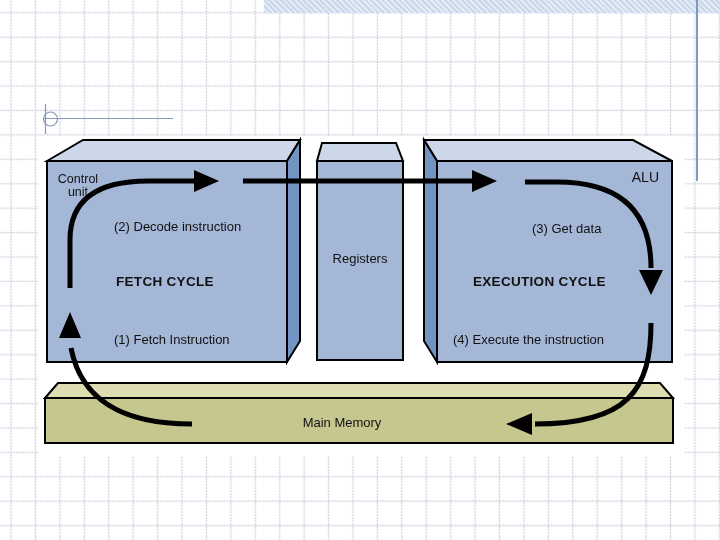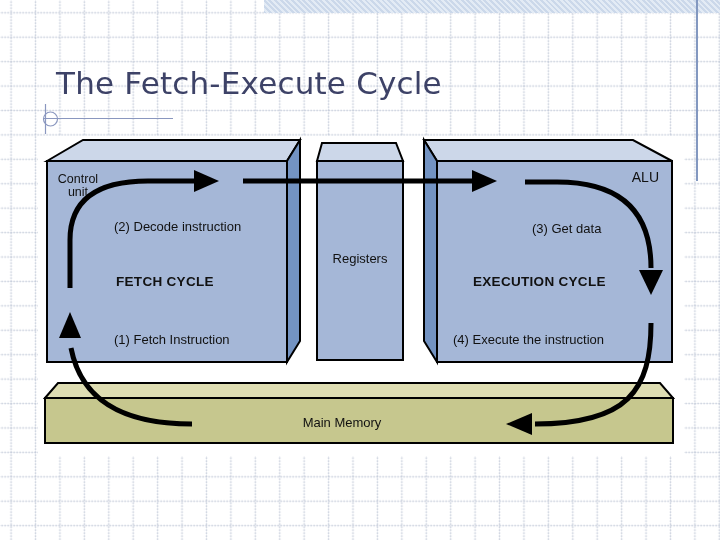--- a/index.html
+++ b/index.html
@@ -39,21 +39,20 @@
   .arrow-line{fill:none;stroke:#000000;stroke-width:5;}
 </style>
 </head>
 <body>
 
 <div class="slide">
 
   <div class="top-band"></div>
   <div class="right-rule"></div>
 
-  <h1 class="page-title">The Fetch-Execute Cycle</h1>
 
   <svg class="title-ornament" width="150" height="40" viewBox="0 0 150 40">
     <line x1="7" y1="18.5" x2="137" y2="18.5" stroke="#8a97bf" stroke-width="1.2"></line>
     <line x1="9.5" y1="4" x2="9.5" y2="34" stroke="#8a97bf" stroke-width="1.2"></line>
     <circle cx="14.5" cy="19" r="7" fill="none" stroke="#8a97bf" stroke-width="1.2"></circle>
   </svg>
 
   <div class="diagram-panel">
     <svg width="646" height="320" viewBox="0 0 646 320">
 

